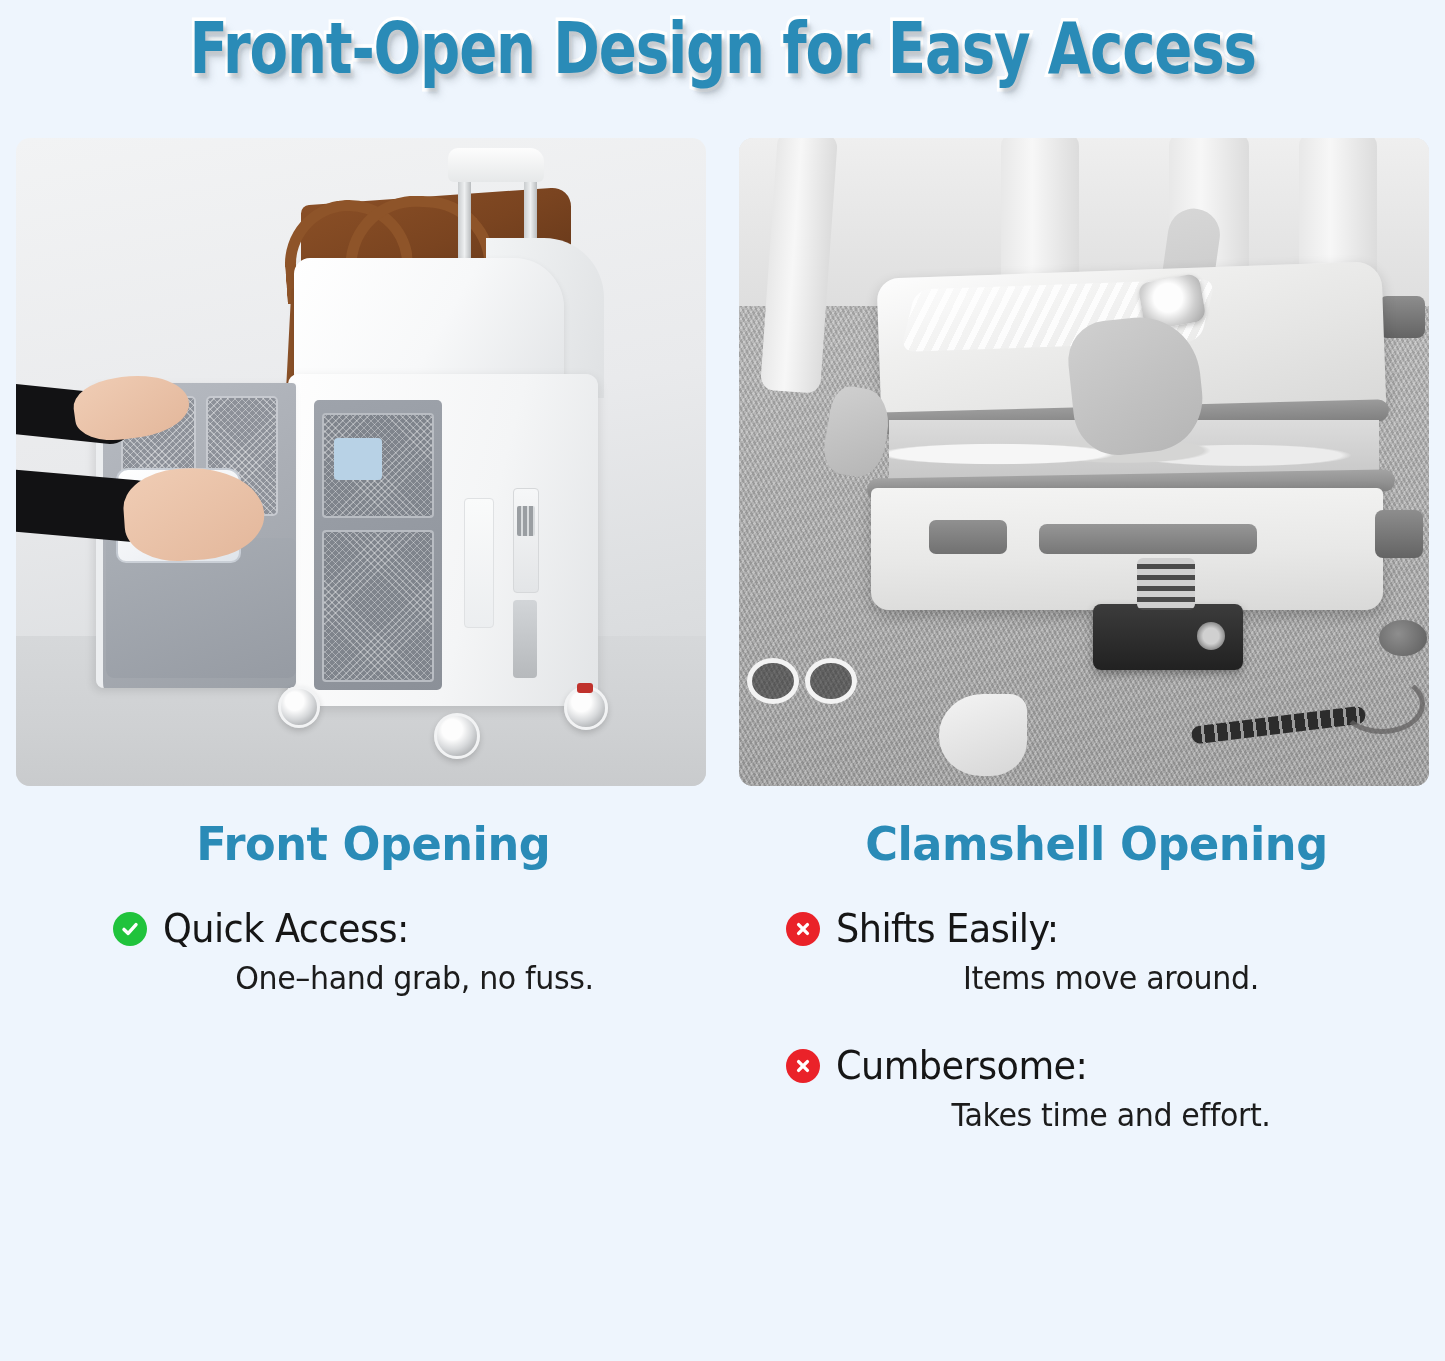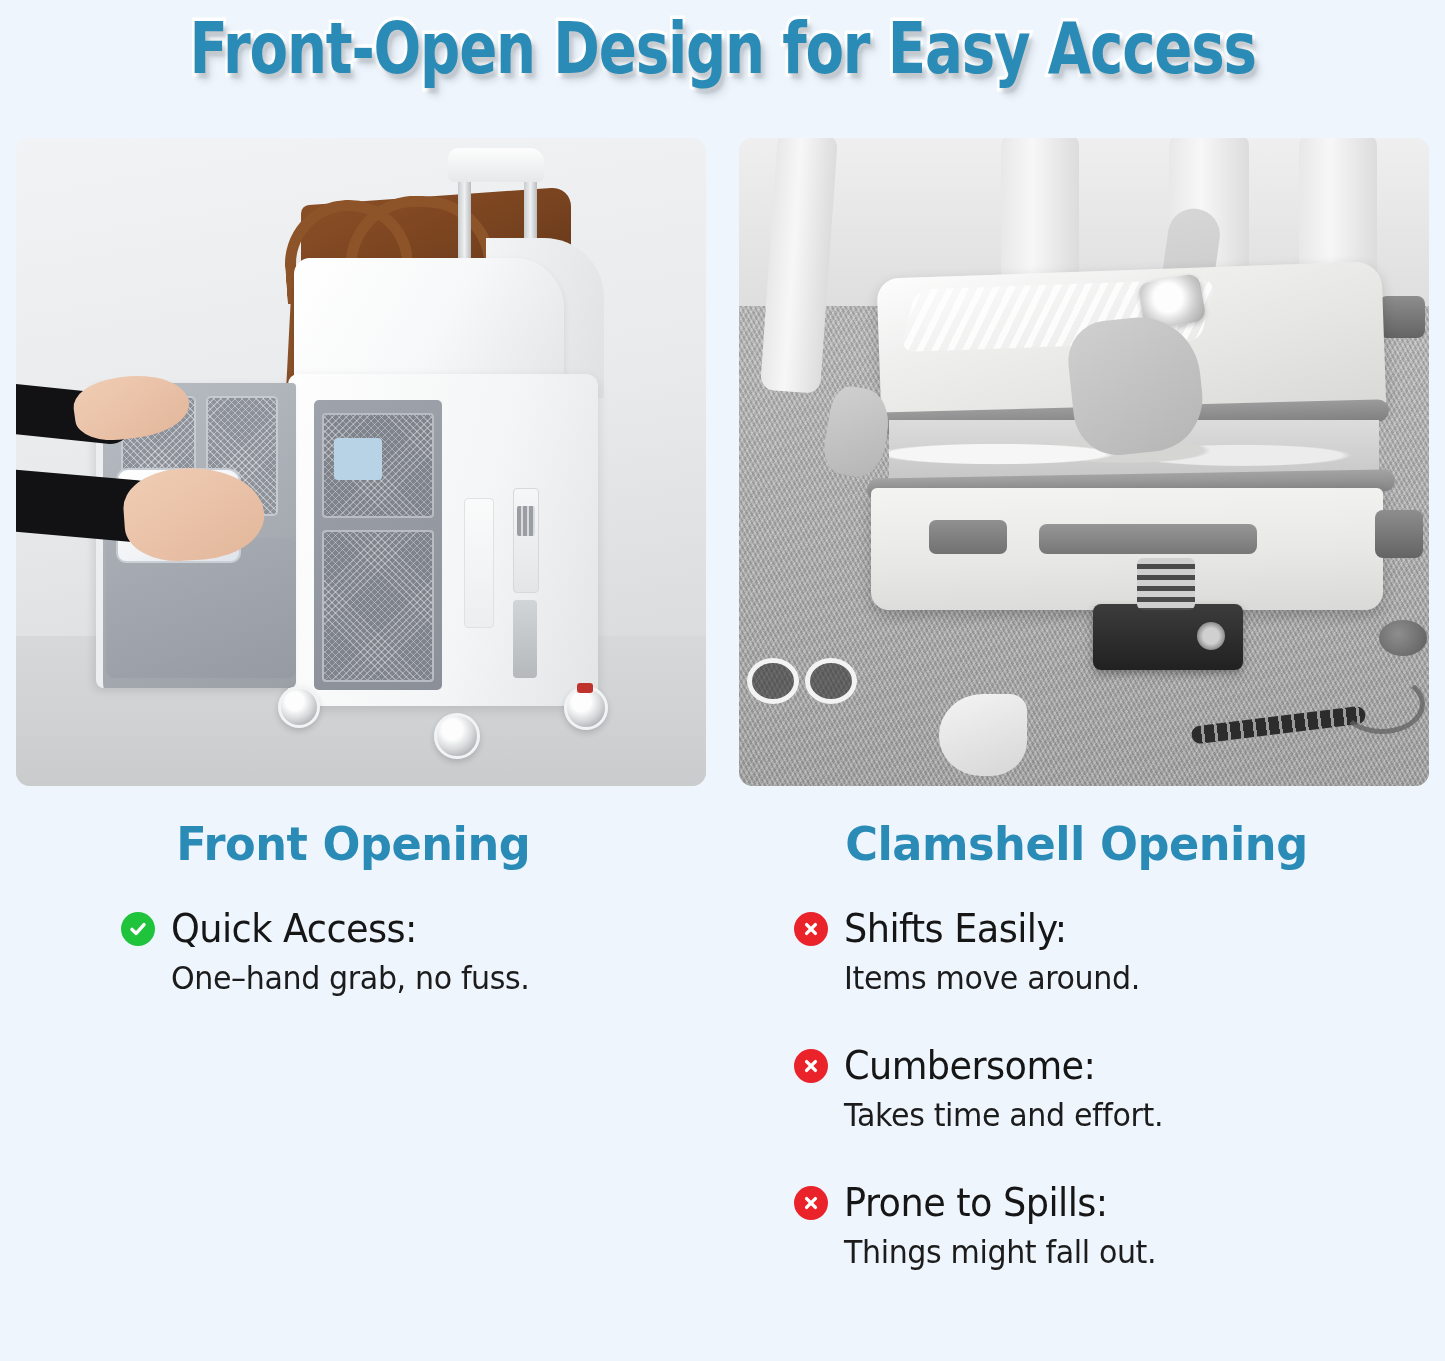--- a/index.html
+++ b/index.html
@@ -337,39 +337,40 @@
     border-radius: 50%;
   }
   .cord {
     position:absolute; left: 600px; top: 536px; width: 86px; height: 60px;
     border: 5px solid rgba(120,92,92,.75); border-radius: 50%;
     border-left-color: transparent; border-top-color: transparent;
   }
 
   
   .heads {
-    position: absolute; top: 816px; left: 8px; width: 1413px;
+    position: absolute; top: 816px; left: 28px; width: 1413px;
     display: flex;
   }
   .head-cell { width: 690px; text-align: center; }
   .head-cell + .head-cell { margin-left: 33px; }
   .sec-head {
     font-family: "DejaVu Sans", sans-serif;
     font-weight: bold;
     font-size: 47px;
     color: #2a8bb7;
     letter-spacing: -0.5px;
     transform: scaleX(0.95);
     display: inline-block;
   }
 
   
   .cols {
-    position: absolute; top: 906px; left: 16px; width: 1413px;
+    position: absolute; top: 906px; left: 8px; width: 1413px;
     display: flex;
+    text-align: center;
   }
   .col { width: 690px; }
   .col + .col { margin-left: 33px; }
   .col-left  { padding-left: 105px; }
   .col-right { padding-left: 55px; }
 
   .bullet { margin-bottom: 46px; }
   .bullet:last-child { margin-bottom: 0; }
 
   .b-title-row { display: flex; align-items: center; gap: 16px; }
@@ -528,27 +529,16 @@
         <span class="b-icon bad">
           <svg width="18" height="18" viewBox="0 0 18 18" aria-hidden="true">
             <path d="M4.6 4.6 L13.4 13.4 M13.4 4.6 L4.6 13.4" fill="none" stroke="#ffffff" stroke-width="3.4" stroke-linecap="round"></path>
           </svg>
         </span>
         <span class="b-title">Cumbersome:</span>
       </div>
       <div class="b-sub">Takes time and effort.</div>
     </div>
 
-    <div class="bullet">
-      <div class="b-title-row">
-        <span class="b-icon bad">
-          <svg width="18" height="18" viewBox="0 0 18 18" aria-hidden="true">
-            <path d="M4.6 4.6 L13.4 13.4 M13.4 4.6 L4.6 13.4" fill="none" stroke="#ffffff" stroke-width="3.4" stroke-linecap="round"></path>
-          </svg>
-        </span>
-        <span class="b-title">Prone to Spills:</span>
-      </div>
-      <div class="b-sub">Things might fall out.</div>
-    </div>
 
   </div>
 
 </div>
 
 </body></html>

